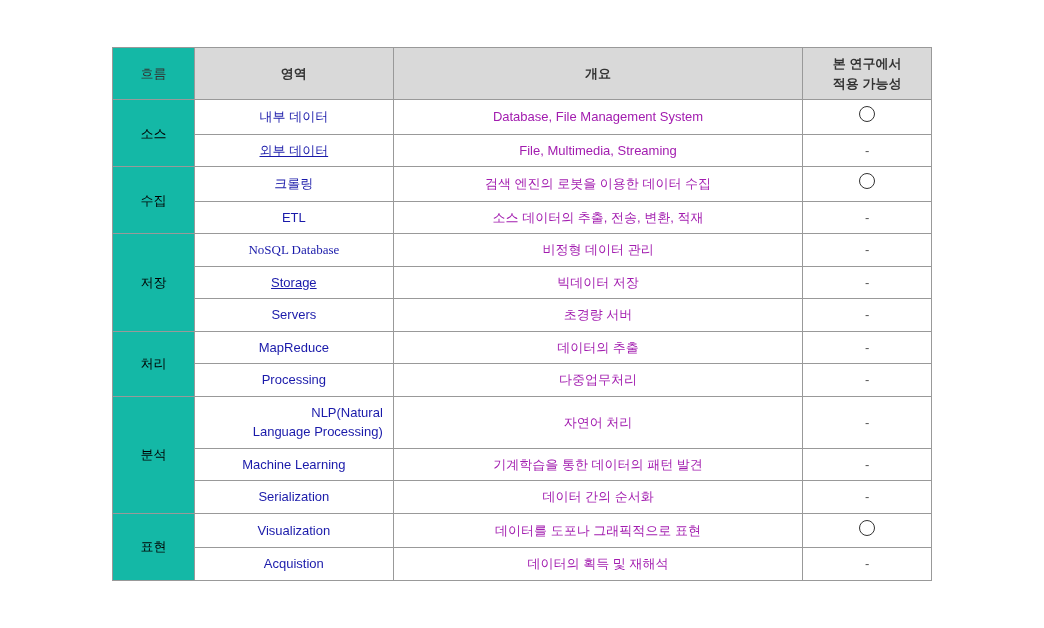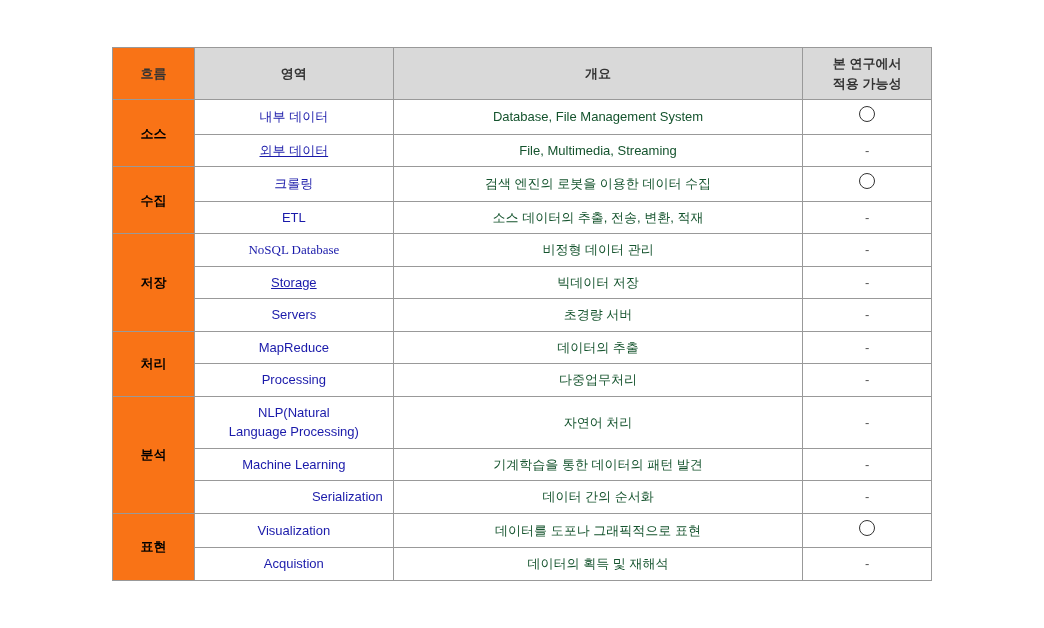--- a/index.html
+++ b/index.html
@@ -31,22 +31,22 @@
       vertical-align: middle;
       line-height: 1.5;
     }
     thead th {
       background: #d9d9d9;
       font-weight: bold;
       color: #333;
     }
     .col-flow {
       width: 70px;
-      background: #f97316;
-      font-weight: bold;
+      background: #14b8a6;
+      font-weight: normal;
     }
     .col-area {
       width: 170px;
       margin-left: 16px;
     }
     .col-summary {
       width: 350px;
     }
     .col-applicable {
       width: 110px;
@@ -58,21 +58,21 @@
       border: 1.5px solid #333;
       border-radius: 50%;
     }
     .dash-mark {
       color: #555;
     }
     td.area-cell {
       color: #1a1aaa;
     }
     td.summary-cell {
-      color: #14532d;
+      color: #a21caf;
     }
   </style>
 </head>
 <body>
 
 <div class="table-wrapper">
   <table>
     <thead>
       <tr>
         <th class="col-flow">흐름</th>
@@ -127,32 +127,32 @@
           <td class="summary-cell">데이터의 추출</td>
           <td><span class="dash-mark">-</span></td>
         </tr>
         <tr>
           <td class="area-cell" style="white-space: pre-line;">Processing</td>
           <td class="summary-cell">다중업무처리</td>
           <td><span class="dash-mark">-</span></td>
         </tr>
         <tr>
           <td class="col-flow" rowspan="3">분석</td>
-          <td class="area-cell" style="white-space: pre-line;">NLP(Natural
+          <td class="area-cell" style="white-space: pre-line; text-align: right;">NLP(Natural
 Language Processing)</td>
           <td class="summary-cell">자연어 처리</td>
           <td><span class="dash-mark">-</span></td>
         </tr>
         <tr>
           <td class="area-cell" style="white-space: pre-line;">Machine Learning</td>
           <td class="summary-cell">기계학습을 통한 데이터의 패턴 발견</td>
           <td><span class="dash-mark">-</span></td>
         </tr>
         <tr>
-          <td class="area-cell" style="white-space: pre-line; text-align: right;">Serialization</td>
+          <td class="area-cell" style="white-space: pre-line;">Serialization</td>
           <td class="summary-cell">데이터 간의 순서화</td>
           <td><span class="dash-mark">-</span></td>
         </tr>
         <tr>
           <td class="col-flow" rowspan="2">표현</td>
           <td class="area-cell" style="white-space: pre-line;">Visualization</td>
           <td class="summary-cell">데이터를 도포나 그래픽적으로 표현</td>
           <td><span class="circle-mark"></span></td>
         </tr>
         <tr>

